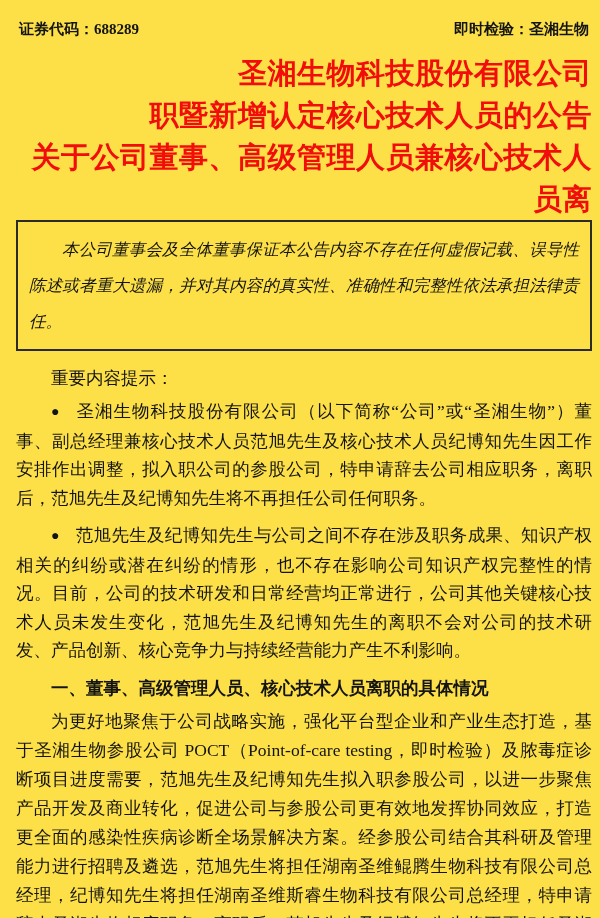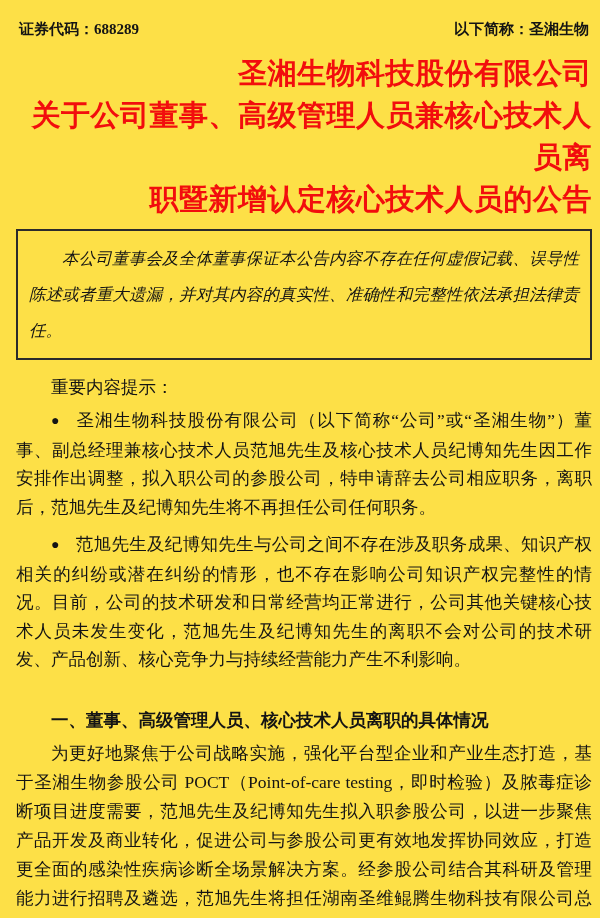--- a/index.html
+++ b/index.html
@@ -25,21 +25,20 @@
     margin: 13px 0 0 0;
     text-align: right;
     font-family: "Liberation Sans", "DejaVu Sans", sans-serif;
     font-weight: bold;
     font-size: 29px;
     line-height: 42px;
     letter-spacing: 0.5px;
   }
   .doc-title .title-line { display: block; }
   .disclaimer-box {
-    margin-top: 9px;
     border: 2px solid #2b2b2b;
     padding: 10px 11px 9px 11px;
   }
   .disclaimer-box p {
     margin: 0;
     font-style: italic;
     font-size: 16.5px;
     line-height: 36px;
     text-indent: 2em;
     text-align: justify;
@@ -57,48 +56,48 @@
     line-height: 28.5px;
     text-align: justify;
     text-indent: 2em;
   }
   .bullet-dot {
     font-size: 14px;
     margin-right: 16px;
     vertical-align: 1px;
   }
   .section-heading {
-    margin: 34px 0 7px 0;
+    margin: 11px 0 7px 0;
     font-family: Liberation Sans, sans-serif;
     font-weight: bold;
     font-size: 17.5px;
     text-indent: 2em;
   }
   .body-para {
     margin: 0;
     font-size: 17.5px;
     line-height: 29px;
     text-align: justify;
     text-indent: 2em;
   }
 </style>
 </head>
 <body>
 
 <div class="page">
 
   <div class="doc-header">
     <span>证券代码：688289</span>
-    <span>以下简称：圣湘生物</span>
+    <span>即时检验：圣湘生物</span>
   </div>
 
   <h1 class="doc-title" style="color:#f20d0d;">
     <span class="title-line">圣湘生物科技股份有限公司</span>
+    <span class="title-line">职暨新增认定核心技术人员的公告</span>
     <span class="title-line">关于公司董事、高级管理人员兼核心技术人员离</span>
-    <span class="title-line">职暨新增认定核心技术人员的公告</span>
   </h1>
 
   <div class="disclaimer-box">
     <p>本公司董事会及全体董事保证本公告内容不存在任何虚假记载、误导性陈述或者重大遗漏，并对其内容的真实性、准确性和完整性依法承担法律责任。</p>
   </div>
 
   <p class="hint-heading">重要内容提示：</p>
 
   <p class="bullet-para">
     <span class="bullet-dot">●</span><span>圣湘生物科技股份有限公司（以下简称“公司”或“圣湘生物”）董事、副总经理兼核心技术人员范旭先生及核心技术人员纪博知先生因工作安排作出调整，拟入职公司的参股公司，特申请辞去公司相应职务，离职后，范旭先生及纪博知先生将不再担任公司任何职务。</span>

